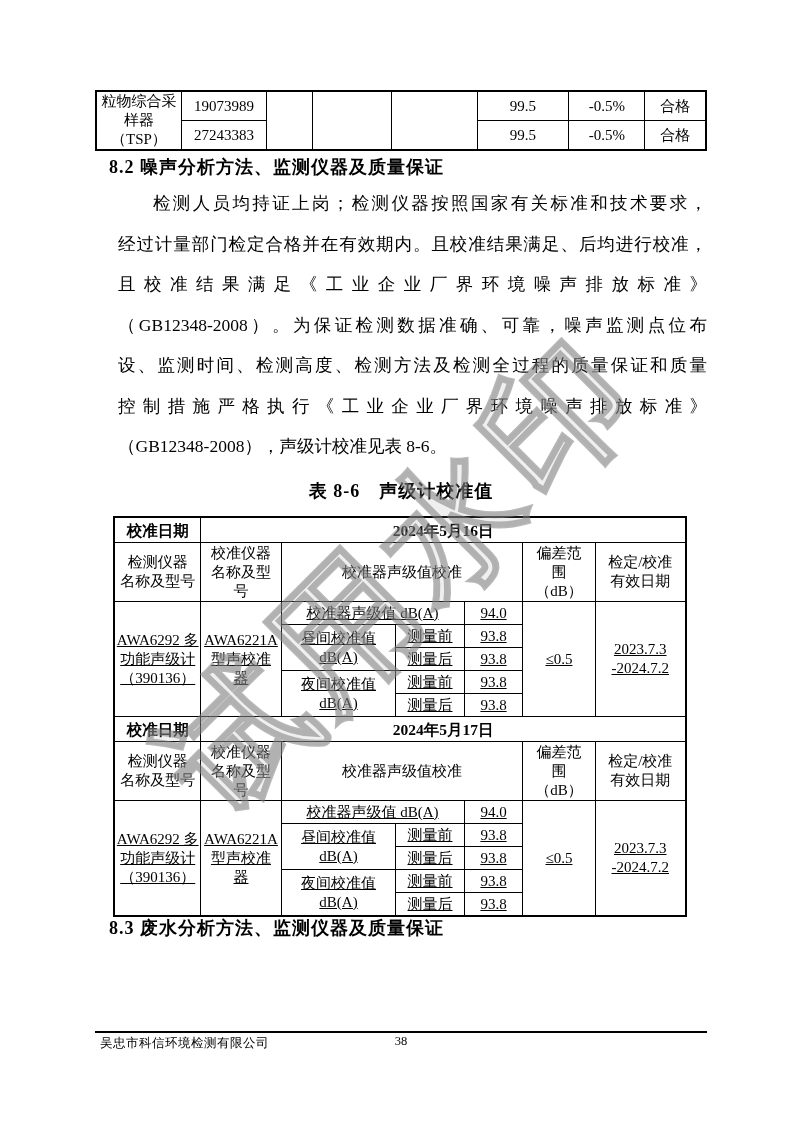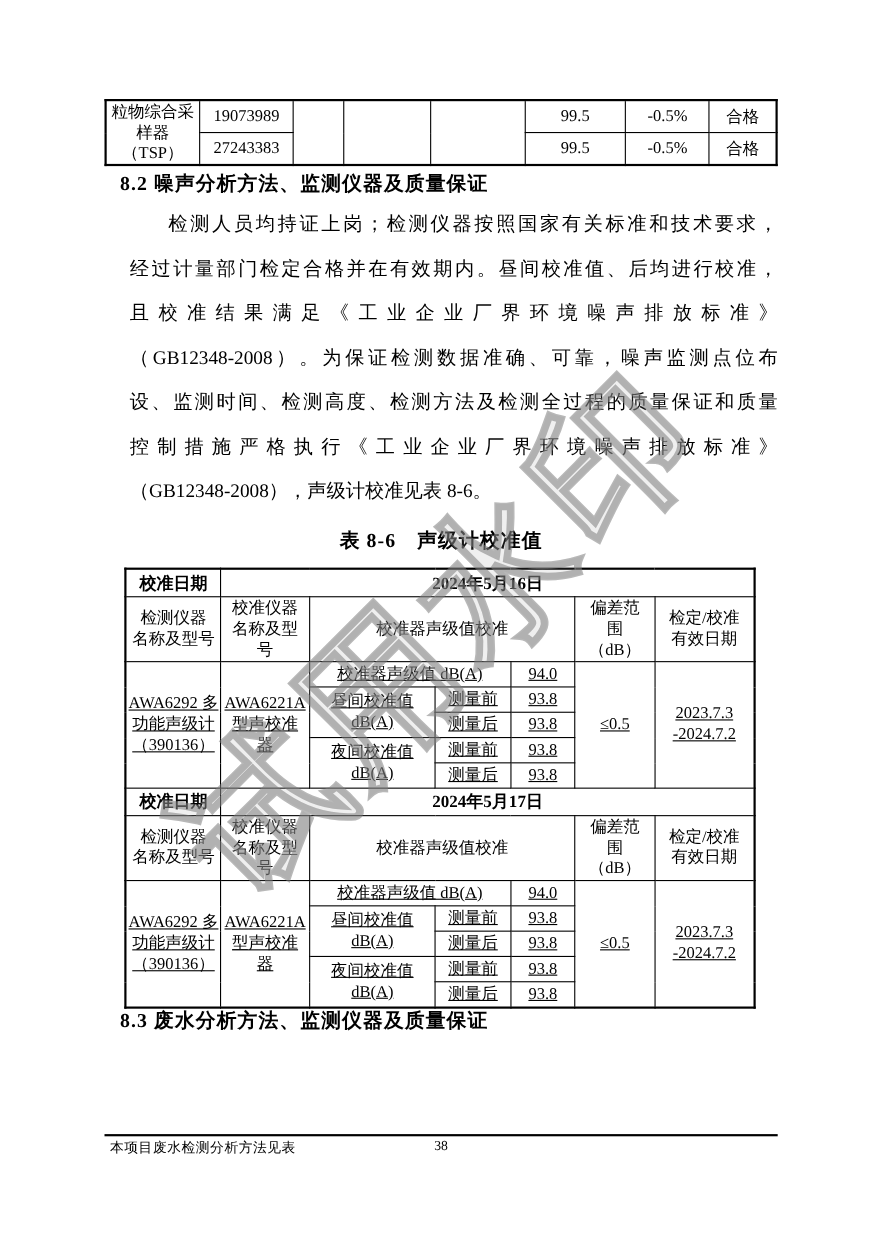--- a/index.html
+++ b/index.html
@@ -124,21 +124,21 @@
       <td>-0.5%</td>
       <td>合格</td>
     </tr>
   </tbody>
     </table>
 
   <div class="h2 h-82">8.2 噪声分析方法、监测仪器及质量保证</div>
 
   <div class="para">
     <div class="line first">检测人员均持证上岗；检测仪器按照国家有关标准和技术要求，</div>
-    <div class="line">经过计量部门检定合格并在有效期内。昼间校准值、后均进行校准，</div>
+    <div class="line">经过计量部门检定合格并在有效期内。且校准结果满足、后均进行校准，</div>
     <div class="line">且校准结果满足《工业企业厂界环境噪声排放标准》</div>
     <div class="line">（GB12348-2008）。为保证检测数据准确、可靠，噪声监测点位布</div>
     <div class="line">设、监测时间、检测高度、检测方法及检测全过程的质量保证和质量</div>
     <div class="line">控制措施严格执行《工业企业厂界环境噪声排放标准》</div>
     <div class="line last">（GB12348-2008），声级计校准见表 8-6。</div>
   </div>
 
   <div class="caption">表 8-6　声级计校准值</div>
 
   <table class="t86">
@@ -253,18 +253,18 @@
     <tr class="datarow">
       <td>测量后</td>
       <td>93.8</td>
     </tr>
   </tbody>
     </table>
 
   <div class="h2 h-83">8.3 废水分析方法、监测仪器及质量保证</div>
 
   <div class="footer-rule"></div>
-  <div class="footer-company">本项目废水检测分析方法见表</div>
+  <div class="footer-company">吴忠市科信环境检测有限公司</div>
   <div class="footer-page">38</div>
 
   <div class="watermark">试用水印</div>
 
 </div>
 
 </body></html>

